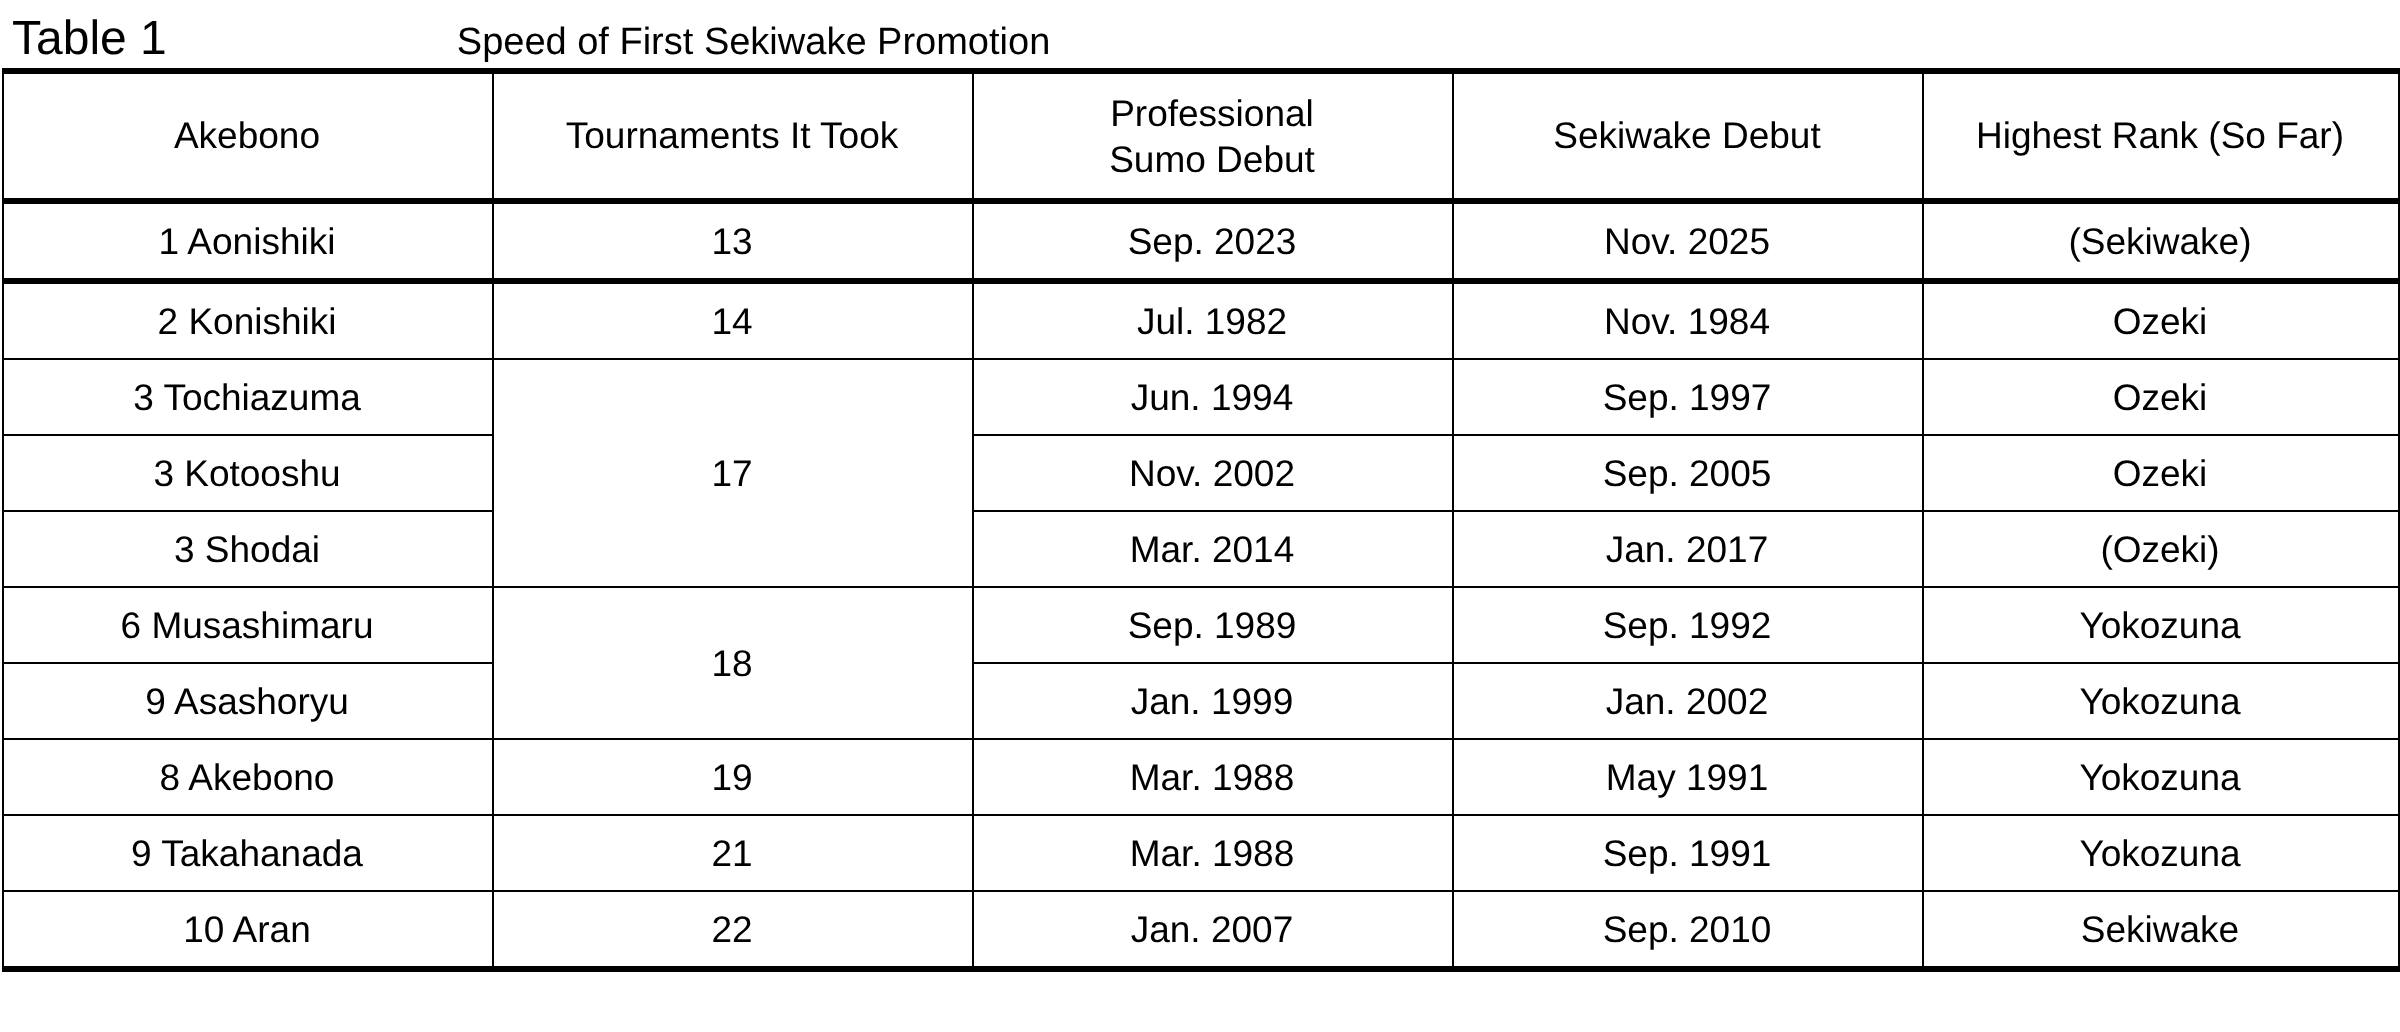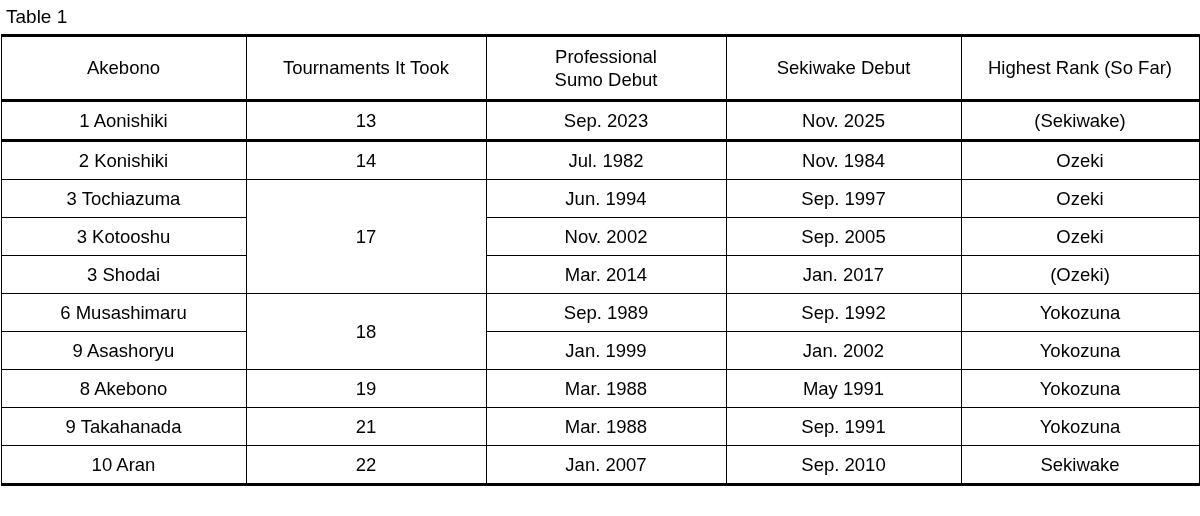--- a/index.html
+++ b/index.html
@@ -22,21 +22,21 @@
   }
 
   
   .caption-row {
     display: flex;
     align-items: baseline;
     padding: 6px 0 0 6px;
     height: 28px;
   }
   .caption-label {
-    font-size: 19px;
+    font-size: 24px;
     white-space: nowrap;
   }
   .caption-title {
     font-size: 19px;
     margin-left: 145px;
     white-space: nowrap;
   }
   .caption-sub {
     text-align: center;
     font-size: 19px;
@@ -92,20 +92,21 @@
   .outer-left { border-left: 3px solid #000000; }
   .outer-right { border-right: 3px solid #000000; }
 </style>
 </head>
 <body>
 
 <div class="page">
 
   <div class="caption-row">
     <span class="caption-label">Table 1</span>
+    <span class="caption-title">Speed of First Sekiwake Promotion</span>
   </div>
 
   <table class="sumo">
     <colgroup>
       <col class="c1">
         <col class="c2">
         <col class="c3">
         <col class="c4">
         <col class="c5">
     </colgroup>

